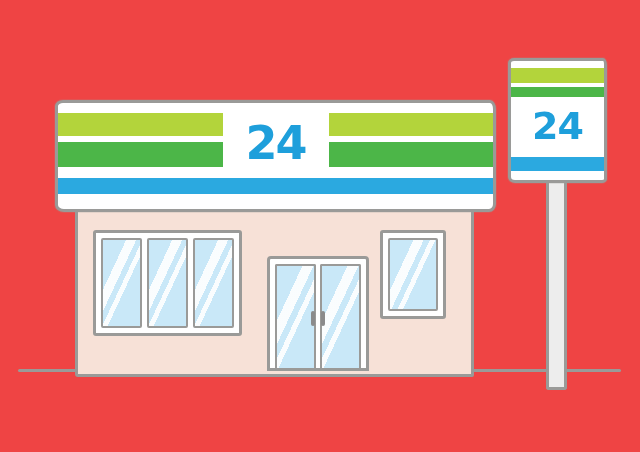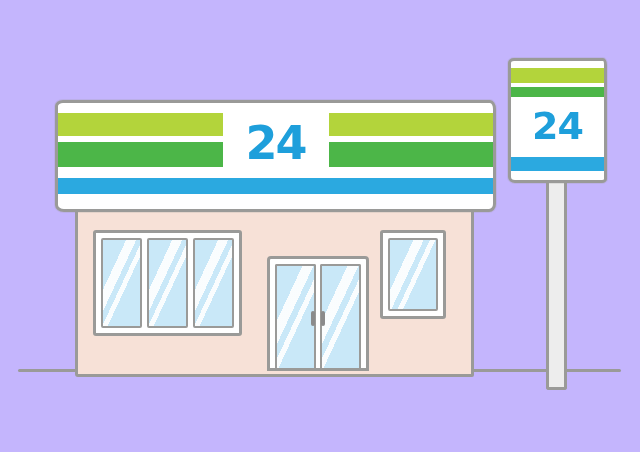--- a/index.html
+++ b/index.html
@@ -1,17 +1,17 @@
 <!DOCTYPE html>
 <html style="--lime: #b3d43b; --green: #4cb648; --cyan: #2ba9e0; --text-blue: #1e9fdb; --wall: #f7e1d7; --glass: #c9e8f8; --outline: #9a9a98; --pole: #ededed;"><head>
 <meta charset="utf-8">
 <style>
   html,body{margin:0;padding:0;background:#fff;}
   .scene{
-    position:relative;width:640px;height:452px;background:#c4b5fd;overflow:hidden;
+    position:relative;width:640px;height:452px;background:#ef4444;overflow:hidden;
     font-family:"DejaVu Sans","Liberation Sans",sans-serif;
   }
   
   .ground{position:absolute;left:18px;top:369px;width:603px;height:3px;
     background:var(--outline,#9a9a98);border-radius:2px;}
   
   .pole{position:absolute;left:546px;top:172px;width:15px;height:215px;
     background:var(--pole,#ededed);border:3px solid var(--outline,#9a9a98);
     border-top:none;border-radius:0 0 3px 3px;}
   .sign{position:absolute;left:508px;top:58px;width:93px;height:119px;background:#fff;

